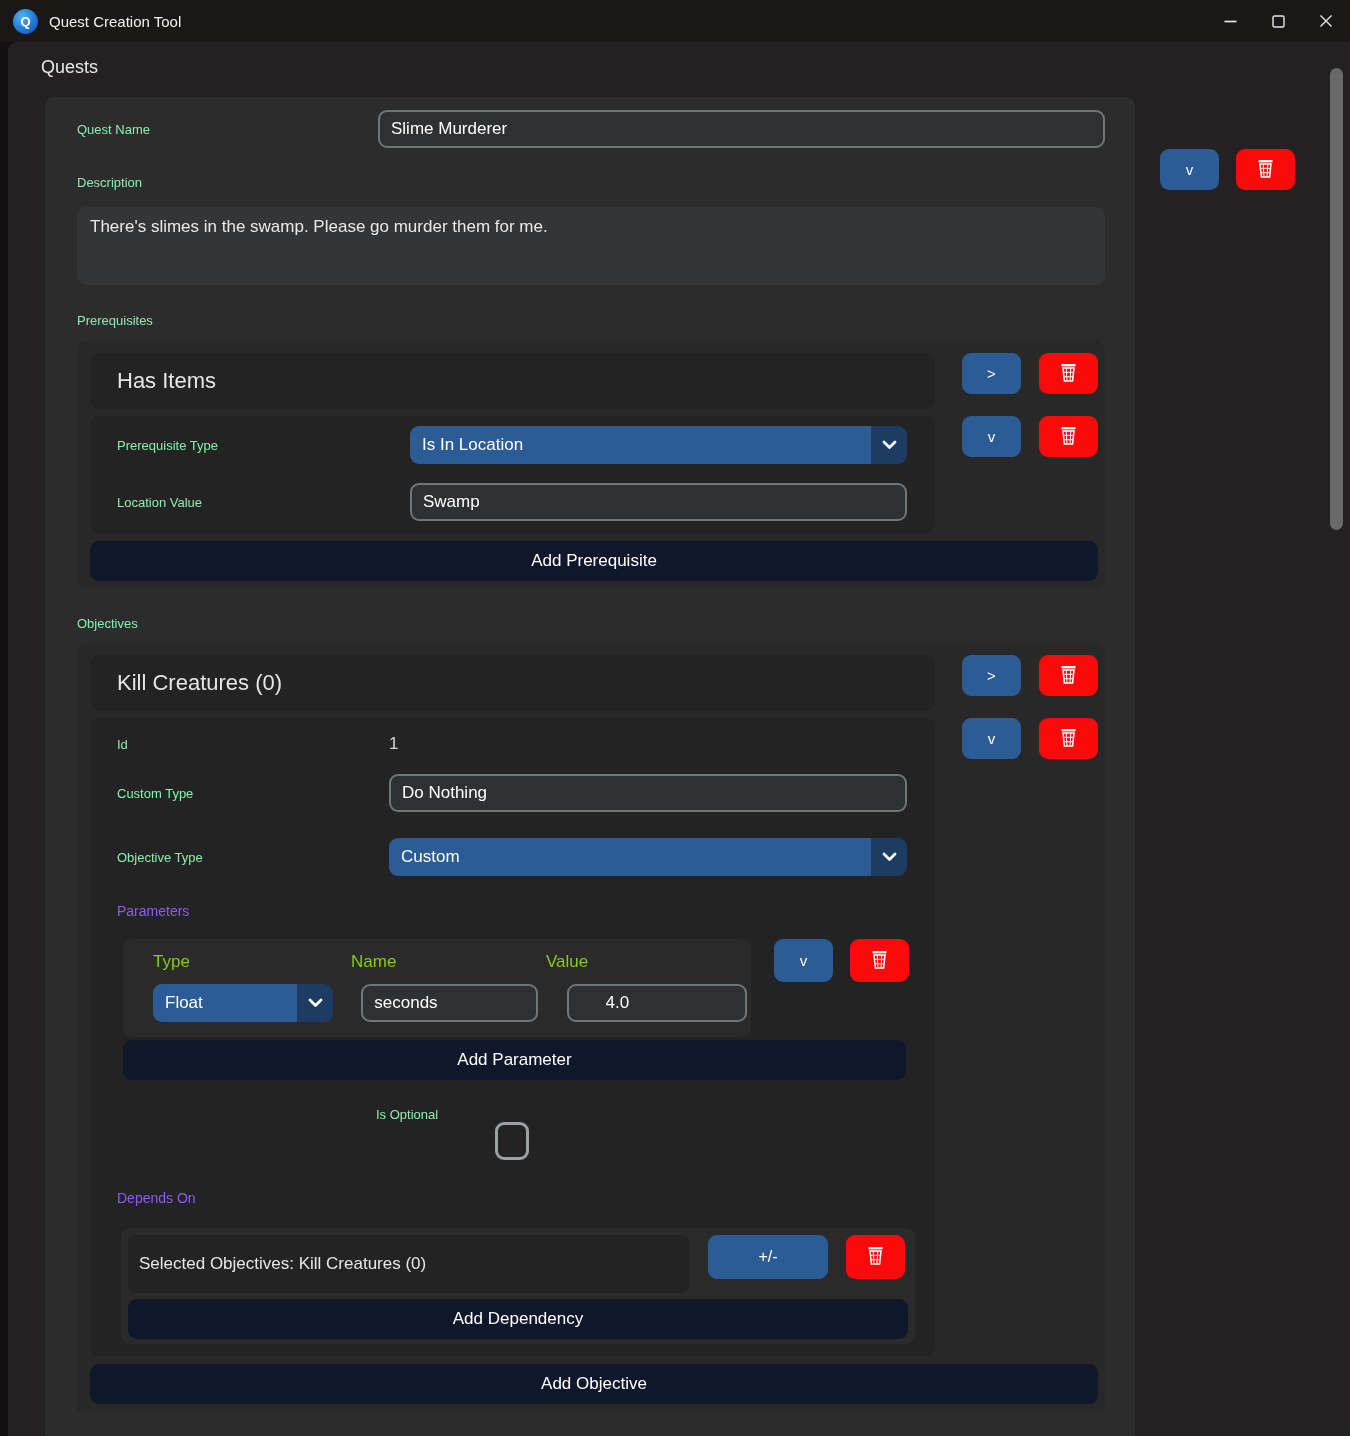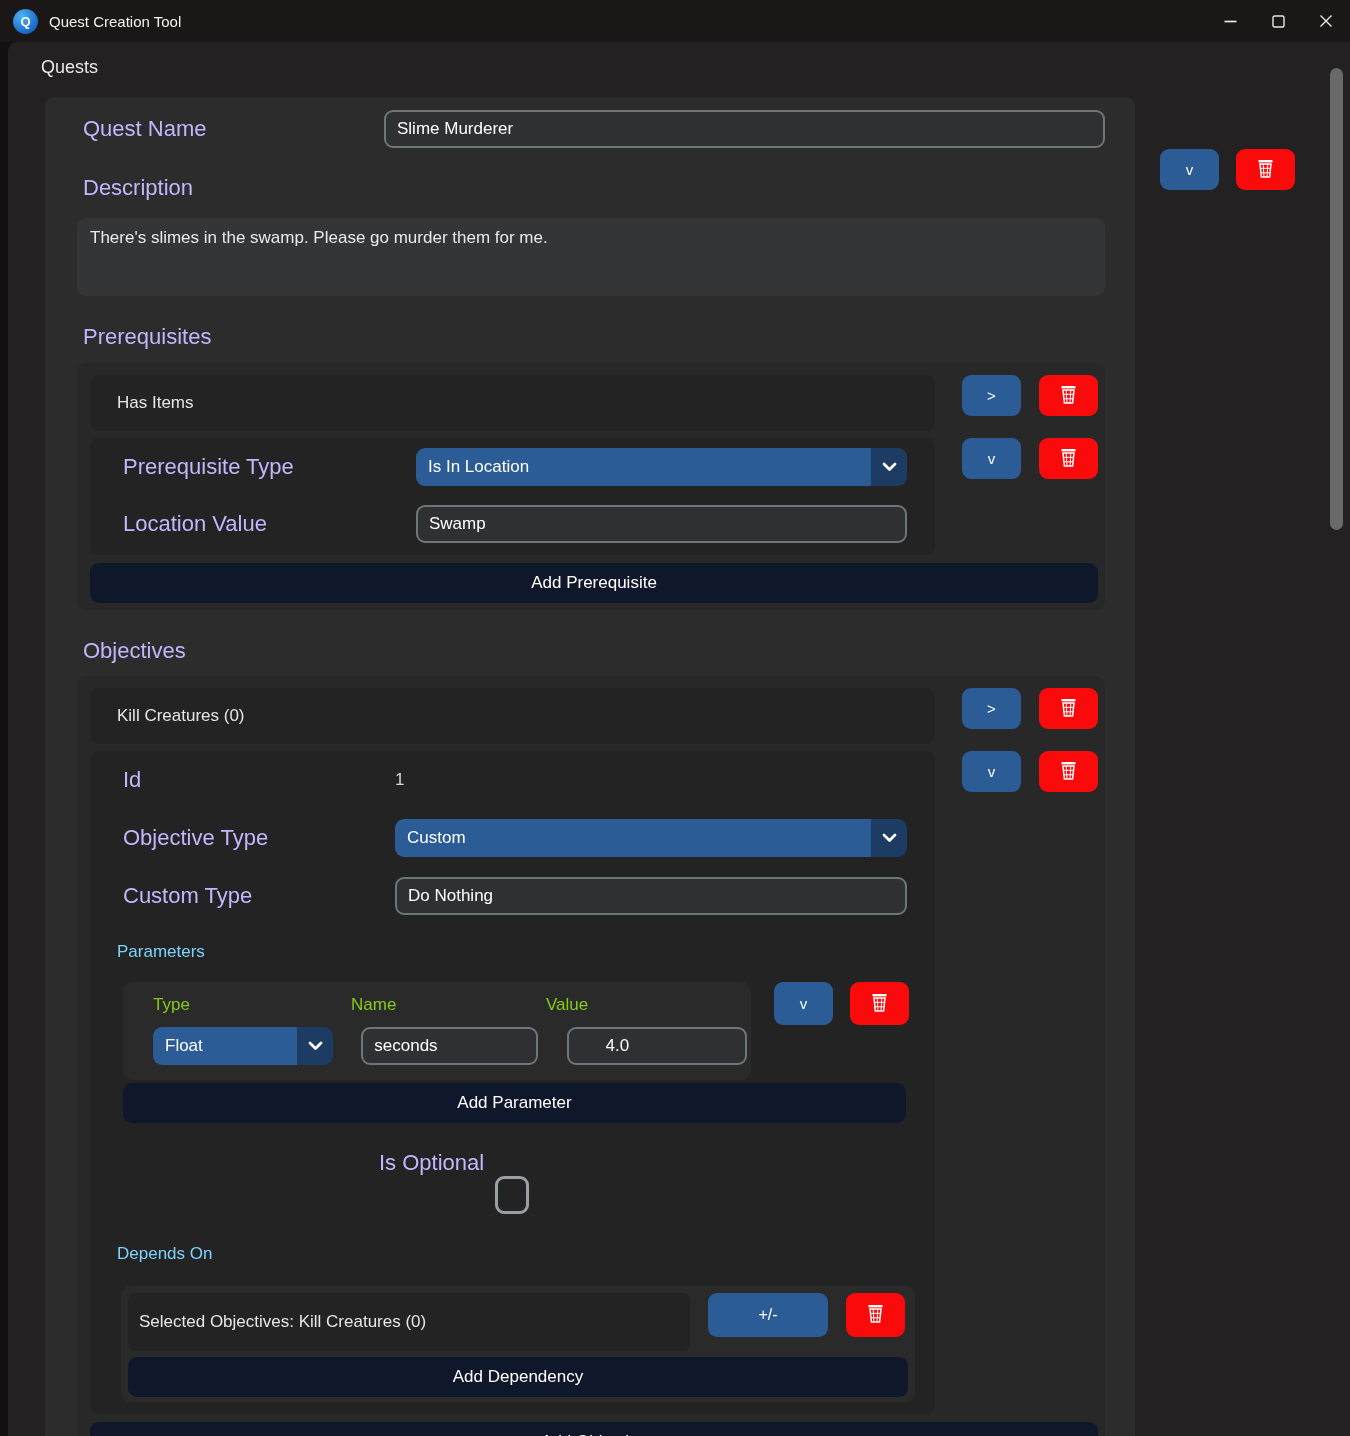--- a/index.html
+++ b/index.html
@@ -38,39 +38,39 @@
   .quest-card{
     position:absolute; left:37px; top:55px; width:1090px; bottom:0;
     background:#2c2c2c; border-radius:9px 9px 0 0;
     padding:13px 30px 0 32px;
   }
 
   .quest-actions{ position:absolute; left:1152px; top:107px; display:flex; gap:17px; z-index:5; }
 
   
   .field-row{ display:flex; align-items:center; }
-  .lbl{ font-size:22px; color:#c4b5fd; flex-shrink:0;margin-left:6px; }
+  .lbl{ font-size:13px; color:#86efac; flex-shrink:0; }
   .lbl-w301{ width:301px; } .lbl-w293{ width:293px; } .lbl-w272{ width:272px; }
 
   .text-input{
     flex:1; height:38px; background:#2e3032; border:2px solid #6e7678; border-radius:9px;
     color:#fff; font-size:17px; padding:0 11px; font-family:inherit; outline:none; min-width:0;
   }
   textarea.desc{
     margin-top:17px; width:100%; height:78px; background:#343537; border:none; border-radius:9px;
     padding:10px 13px; font-size:17px; color:#e9e9e9; font-family:inherit; resize:none; outline:none; display:block;
   }
   .mt27{ margin-top:27px; } .mt28{ margin-top:28px; }
 
   
   .section{ margin-top:13px; background:#282828; border-radius:9px; padding:12px 7px 7px 13px; }
   .section.obj{ margin-top:12px; border-radius:9px 9px 0 0; }
   .sec-row{ display:flex; align-items:flex-start; margin-bottom:7px; }
   .sec-box{ flex:1; background:#232323; border-radius:9px; }
-  .header-box{ height:56px; display:flex; align-items:center; padding-left:27px; font-size:17px; color:#e6e6e6; }
+  .header-box{ height:56px; display:flex; align-items:center; padding-left:27px; font-size:22px; color:#e6e6e6; }
   .btn-col{ display:flex; gap:18px; margin-left:27px; flex-shrink:0; }
 
   .sq-btn{
     width:59px; height:41px; border-radius:9px; border:none; cursor:pointer;
     display:flex; align-items:center; justify-content:center; font-family:inherit;
   }
   .sq-btn.blue{ background:#2b5c95; color:#fff; font-size:15px; }
   .sq-btn.red{ background:#fa0a0a; }
 
   .expanded-box{ flex:1; background:#232323; border-radius:9px; padding:10px 28px 12px 27px; min-width:0; }
@@ -83,21 +83,21 @@
     display:block; width:100%; height:40px; margin-top:8px;
     background:#0f172a; border:none; border-radius:9px;
     color:#fff; font-size:17px; font-family:inherit; cursor:pointer;
   }
 
   
   .id-row{ margin-top:6px; }
   .id-value{ font-size:17px; color:#d6d6d6; }
   .row-type{ margin-top:26px; }
   .row-custom{ margin-top:20px; }
-  .sub-lbl{ margin-top:27px; font-size:17px; color:#7dd3fc; }
+  .sub-lbl{ margin-top:27px; font-size:14px; color:#8b5cf6; }
   .sub-lbl.dep{ margin-top:30px; }
 
   .params-wrap{ margin-top:20px; margin-left:6px; width:790px; }
   .params-row{ display:flex; align-items:flex-start; }
   .params-panel{ width:628px; background:#2a2a2b; border-radius:9px; padding:13px 0 15px 30px; }
   .p-cols{ display:flex; font-size:17px; color:#84cc16; }
   .p-col-type{ width:198px; } .p-col-name{ width:195px; } .p-col-value{ width:186px; }
   .p-fields{ display:flex; margin-top:12px;gap:12px; }
   .p-dd{ width:180px; flex:none; } .p-in-name{ width:177px; flex:none; } .p-in-value{ width:180px; flex:none;padding-left:37px; }
   .params-btns{ margin-left:23px; display:flex; gap:17px; }
@@ -252,35 +252,35 @@
       </div>
 
       <div class="sec-row">
         <div class="expanded-box">
 
           <div class="field-row id-row">
             <div class="lbl lbl-w272">Id</div>
             <div class="id-value">1</div>
           </div>
 
+          <div class="field-row row-custom">
+            <div class="lbl lbl-w272">Custom Type</div>
+            <input class="text-input" value="Do Nothing" style="">
+          </div>
+
           <div class="field-row row-type">
             <div class="lbl lbl-w272">Objective Type</div>
             <div class="dropdown">
               <div class="dd-main">Custom</div>
               <div class="dd-arrow">
                   <svg width="15" height="10" viewBox="0 0 15 10">
                     <path d="M2 2 L7.5 7.5 L13 2" fill="none" stroke="#fff" stroke-width="2.8" stroke-linecap="round" stroke-linejoin="round"></path>
                   </svg>
                 </div>
             </div>
-          </div>
-
-          <div class="field-row row-custom">
-            <div class="lbl lbl-w272">Custom Type</div>
-            <input class="text-input" value="Do Nothing" style="">
           </div>
 
           <div class="sub-lbl">Parameters</div>
 
           <div class="params-wrap">
             <div class="params-row">
               <div class="params-panel">
                 <div class="p-cols">
                   <div class="p-col-type">Type</div>
                   <div class="p-col-name">Name</div>

